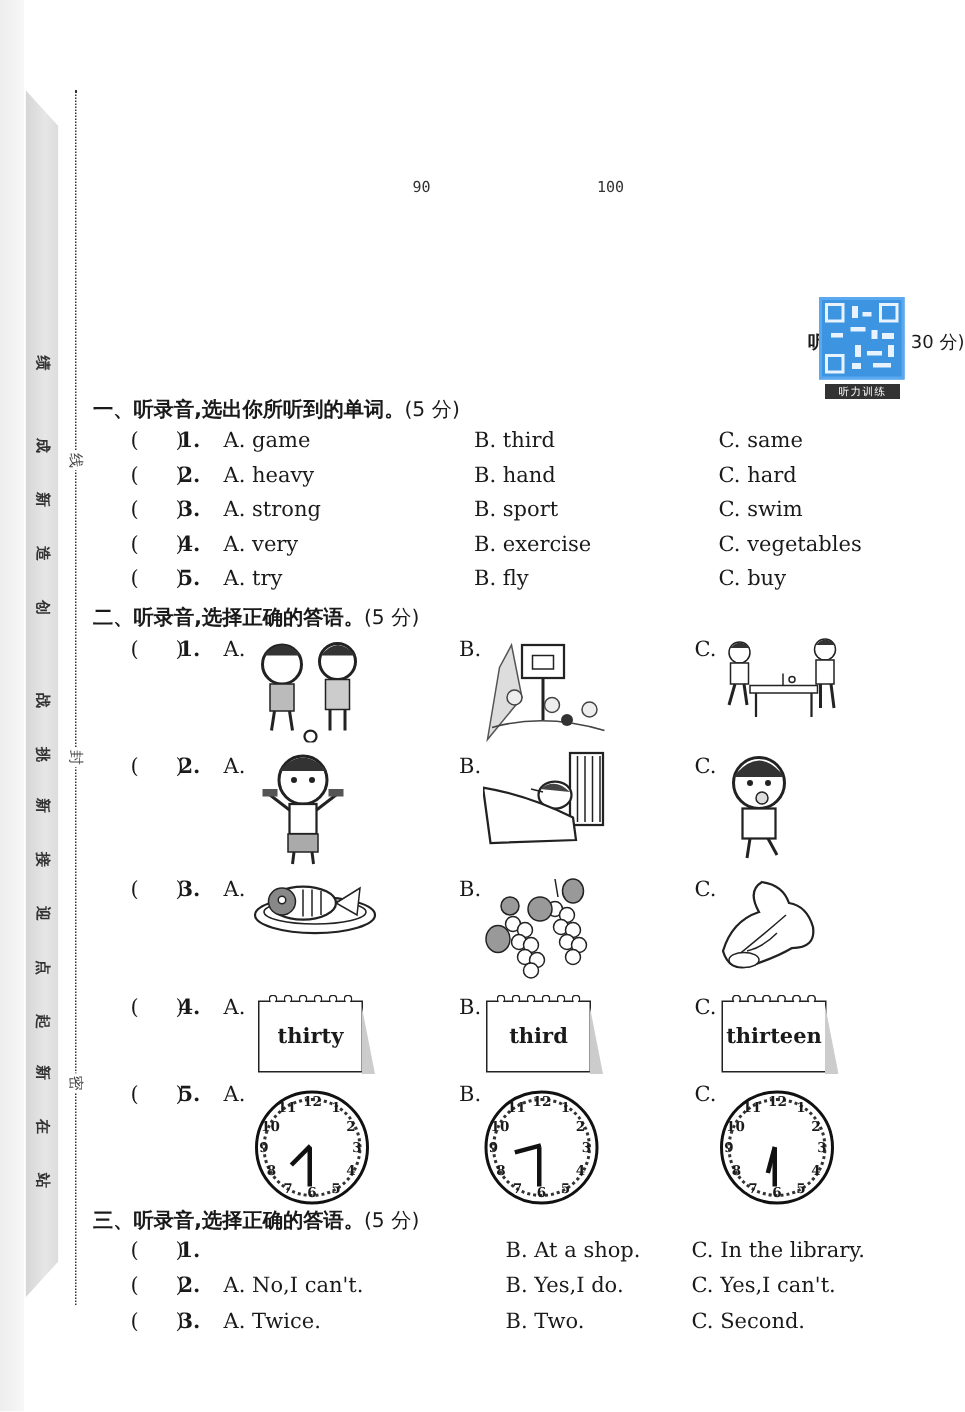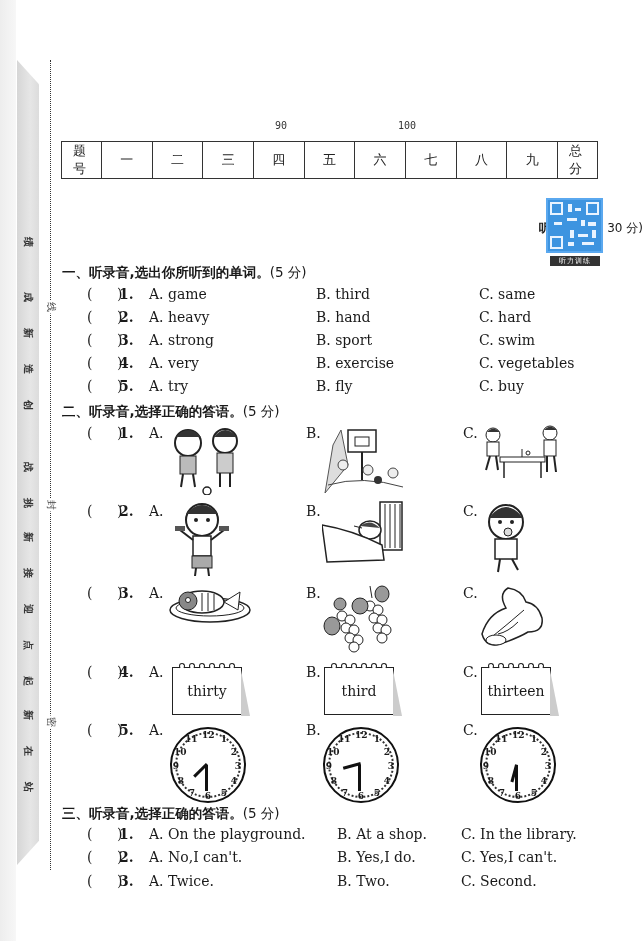--- a/index.html
+++ b/index.html
@@ -41,21 +41,21 @@
   .sec-head .pts { font-weight: normal; }
   .row { position: absolute; left: 0; width: 643px; height: 20px; font-size: 14px; }
   .row span { position: absolute; top: 0; white-space: nowrap; }
   .paren-l { left: 87px; }
   .num { left: 119px; }
   .num b { font-weight: bold; }
   .optA { left: 149px; }
 
   
   .pic { position: absolute; }
-  .calendar { position: absolute; width: 70px; height: 48px; border: 1.3px solid #222; background: #fff; }
+  .calendar { position: absolute; width: 70px; height: 48px; border: 1.3px solid #222; background: #fff; font-weight: bold; }
   .calendar .rings { position: absolute; top: -5px; left: 6px; right: 6px; height: 6px;
     display: flex; justify-content: space-between; }
   .calendar .rings i { display: block; width: 6px; height: 6px; border: 1px solid #222; border-radius: 50%; border-bottom-color: transparent; background: #fff; }
   .calendar .side { position: absolute; right: -9px; top: 2px; width: 9px; height: 46px; background: #ccc;
     clip-path: polygon(0 0, 100% 100%, 0 100%); }
   .calendar .word { position: absolute; left: 0; right: 0; top: 15px; text-align: center; font-size: 14px; }
 
   .clock { position: absolute; width: 76px; height: 76px; border-radius: 50%; border: 2.5px solid #111; background: #fff; }
   .clock .ticks { position: absolute; inset: 3px; border-radius: 50%; border: 2px dotted #333; }
   .clock .n { position: absolute; font-size: 9px; font-weight: bold; width: 12px; text-align: center; }
@@ -86,33 +86,20 @@
 <div class="dotted-line"></div>
 <div class="line-label" style="top:300px">线</div>
 <div class="line-label" style="top:498px">封</div>
 <div class="line-label" style="top:715px">密</div>
 
 <div class="top-nums" style="left:275px">90</div>
 <div class="top-nums" style="left:398px">100</div>
 
 <table class="score">
   <tbody>
-      <tr>
-    <td class="head">题 号</td>
-    <td>一</td>
-    <td>二</td>
-    <td>三</td>
-    <td>四</td>
-    <td>五</td>
-    <td>六</td>
-    <td>七</td>
-    <td>八</td>
-    <td>九</td>
-    <td class="head">总 分</td>
-  </tr>
 </tbody>
   </table>
 
 <div class="title">
   <b>听力部分</b><span>(共 30 分)</span>
 </div>
 <div class="qr">
   <div class="qr-finder" style="left:2px;top:2px"></div>
   <div class="qr-finder" style="right:2px;top:2px"></div>
   <div class="qr-finder" style="left:2px;bottom:2px"></div>
@@ -457,21 +444,20 @@
 <div class="sec-head" style="top:805px">
   <span>三、听录音,选择正确的答语。</span><span class="pts">(5 分)</span>
 </div>
 <div id="sec3-rows">
     <div class="row" style="top: 826px;">
       <span class="paren-l">
         <span>(</span>
         <span style="left:30px">)</span>
       </span>
       <span class="num"><b>1.</b></span>
-      <span class="optA">A. On the playground.</span>
       <span style="left:337px">B. At a shop.</span>
       <span style="left:461px">C. In the library.</span>
     </div>
     <div class="row" style="top: 849px;">
       <span class="paren-l">
         <span>(</span>
         <span style="left:30px">)</span>
       </span>
       <span class="num"><b>2.</b></span>
       <span class="optA">A. No,I can't.</span>

